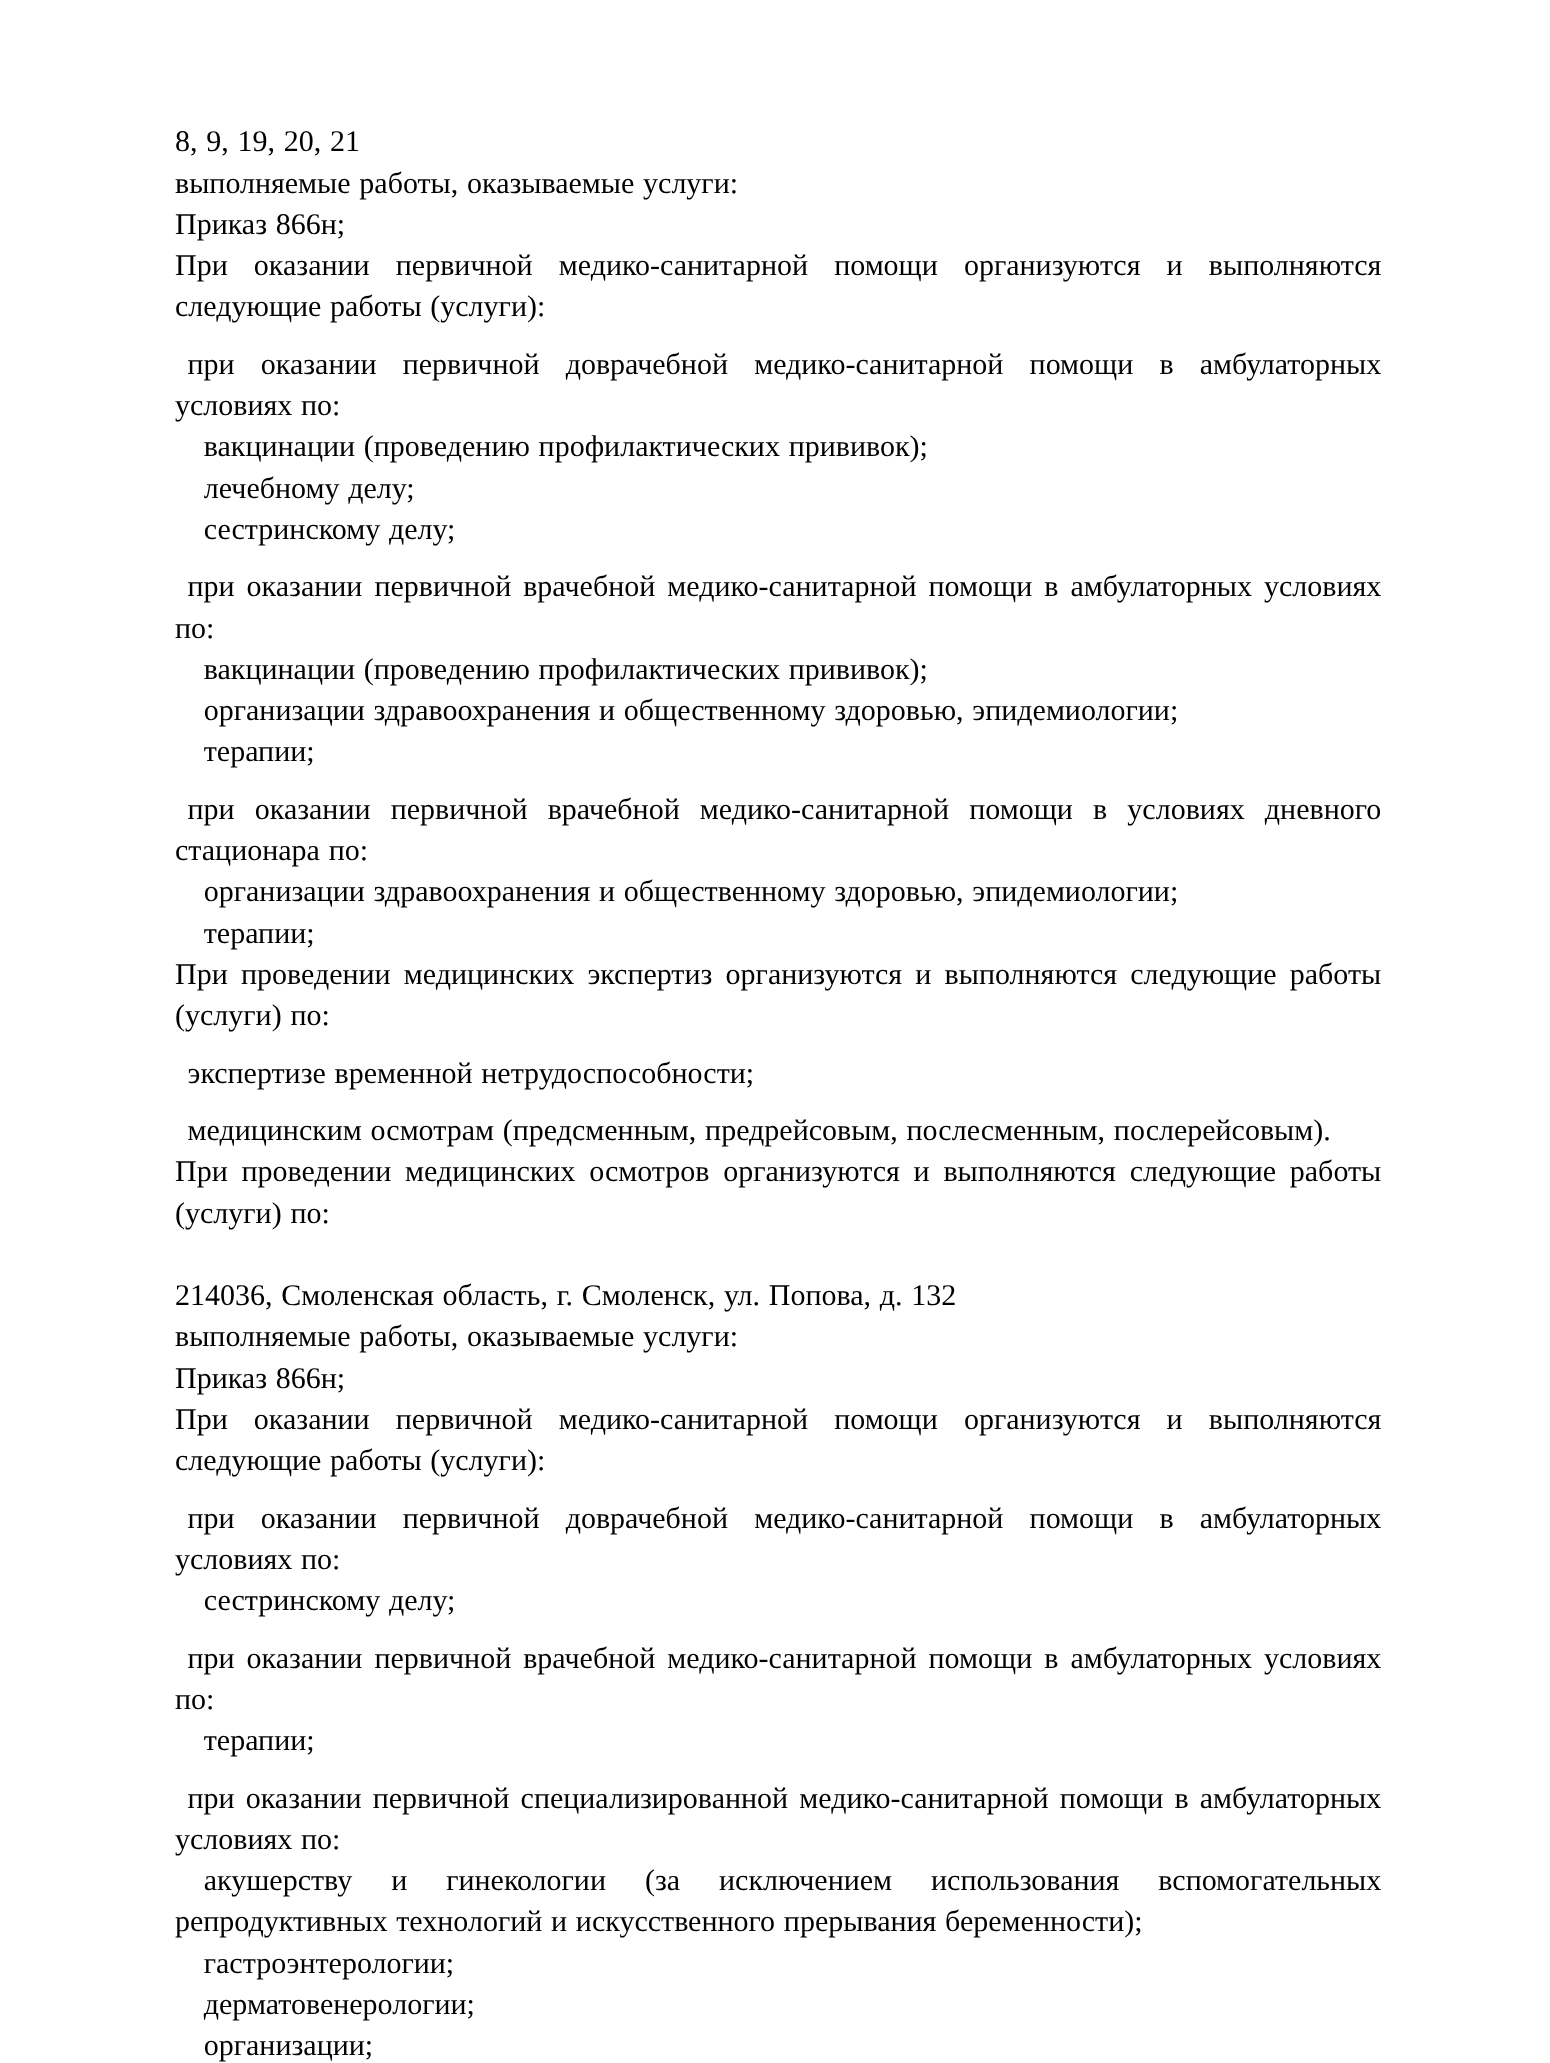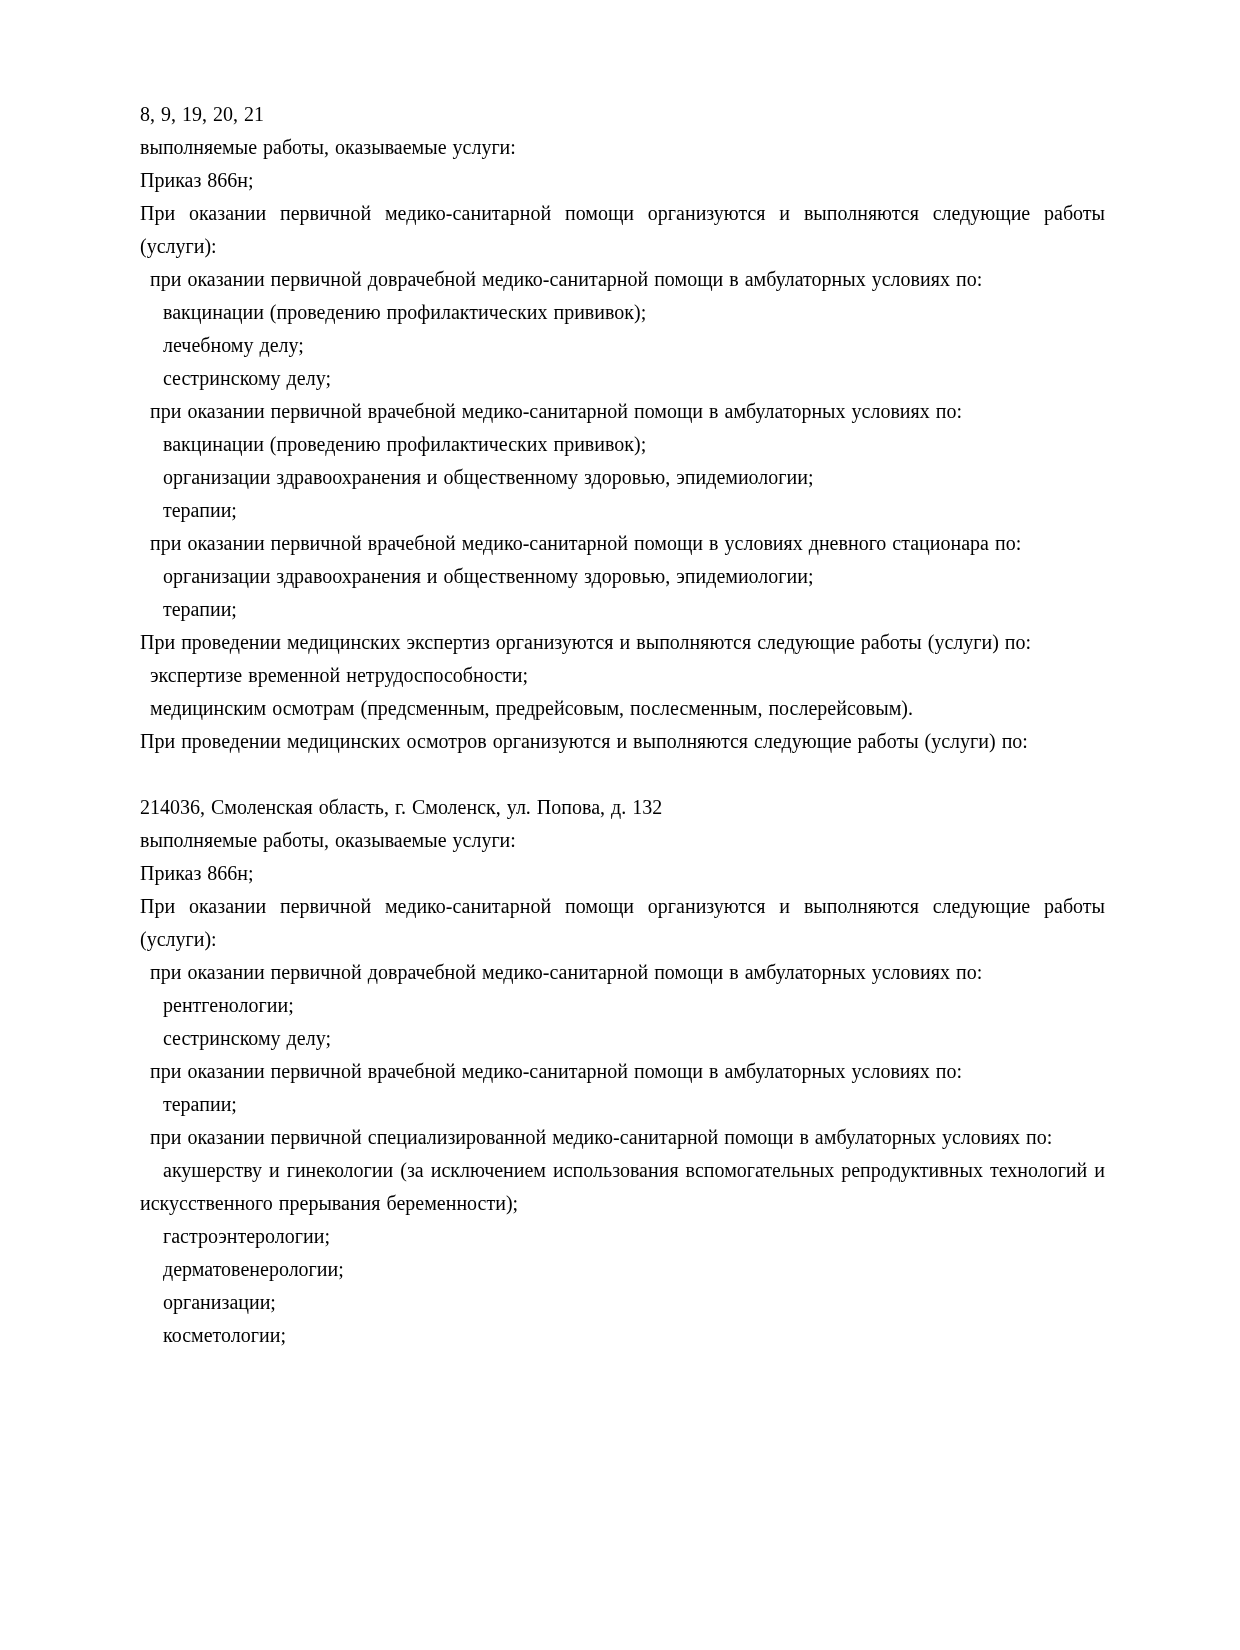--- a/index.html
+++ b/index.html
@@ -21,27 +21,27 @@
     left: 140px;
     top: 98px;
     width: 965px;
   }
   .block {
     margin: 0 0 33px 0;
   }
   .line {
     margin: 0;
     padding: 0;
-    font-size: 20px;
+    font-size: 24px;
     line-height: 33px;
     text-align: justify;
     word-spacing: 1px;
   }
   .indent-0 { text-indent: 0px; }
-  .indent-1 { text-indent: 10px; }
+  .indent-1 { text-indent: 10px; margin-top: 13px; }
   .indent-2 { text-indent: 23px; }
 </style>
 </head>
 <body>
 
 <div class="page">
   <div class="doc-body">
       <div class="block">
         <p class="line indent-0">8, 9, 19, 20, 21</p>
         <p class="line indent-0">выполняемые работы, оказываемые услуги:</p>
@@ -62,21 +62,20 @@
         <p class="line indent-1">экспертизе временной нетрудоспособности;</p>
         <p class="line indent-1">медицинским осмотрам (предсменным, предрейсовым, послесменным, послерейсовым).</p>
         <p class="line indent-0">При проведении медицинских осмотров организуются и выполняются следующие работы (услуги) по:</p>
       </div>
       <div class="block">
         <p class="line indent-0">214036, Смоленская область, г. Смоленск, ул. Попова, д. 132</p>
         <p class="line indent-0">выполняемые работы, оказываемые услуги:</p>
         <p class="line indent-0">Приказ 866н;</p>
         <p class="line indent-0">При оказании первичной медико-санитарной помощи организуются и выполняются следующие работы (услуги):</p>
         <p class="line indent-1">при оказании первичной доврачебной медико-санитарной помощи в амбулаторных условиях по:</p>
-        <p class="line indent-2">рентгенологии;</p>
         <p class="line indent-2">сестринскому делу;</p>
         <p class="line indent-1">при оказании первичной врачебной медико-санитарной помощи в амбулаторных условиях по:</p>
         <p class="line indent-2">терапии;</p>
         <p class="line indent-1">при оказании первичной специализированной медико-санитарной помощи в амбулаторных условиях по:</p>
         <p class="line indent-2">акушерству и гинекологии (за исключением использования вспомогательных репродуктивных технологий и искусственного прерывания беременности);</p>
         <p class="line indent-2">гастроэнтерологии;</p>
         <p class="line indent-2">дерматовенерологии;</p>
         <p class="line indent-2">организации;</p>
         <p class="line indent-2">косметологии;</p>
       </div>

